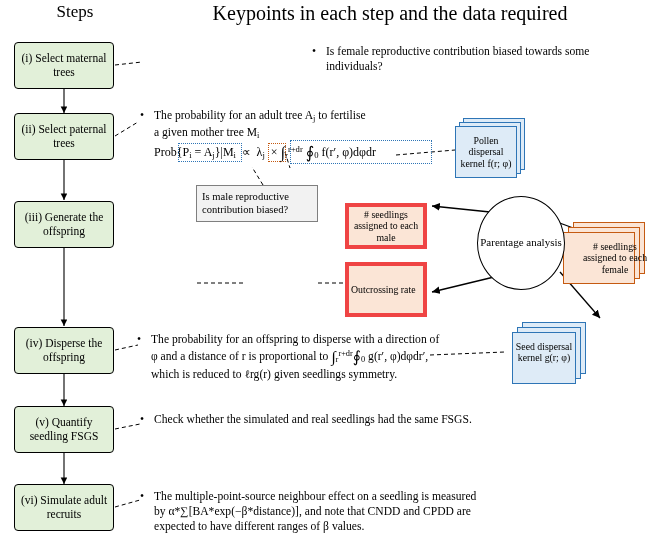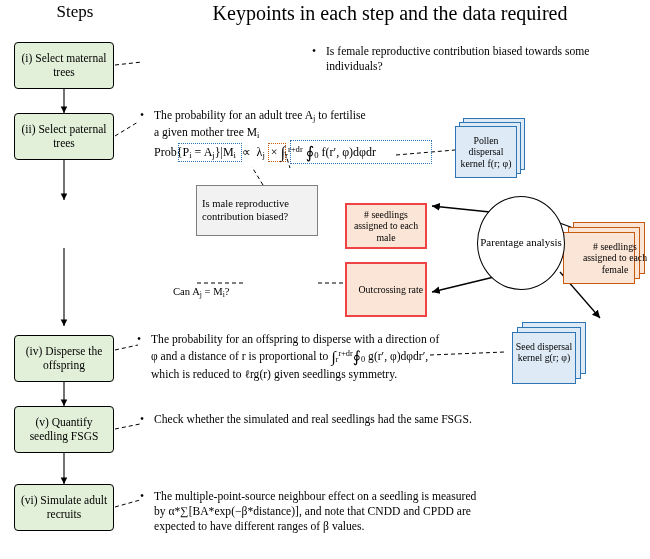--- a/index.html
+++ b/index.html
@@ -69,21 +69,21 @@
   .bullet .txt {
     display: block;
     margin-left: 14px;
   }
   
   .callout {
     position: absolute;
     background: #f2f2f2;
     border: 1px solid #7f7f7f;
     font-size: 10.6px;
-    padding: 12px 5px;
+    padding: 5px 5px;
     line-height: 1.2;
     box-sizing: border-box;
   }
   
   .stack {
     position: absolute;
   }
   .stack .sheet {
     position: absolute;
     border: 1px solid #c55a11;
@@ -98,29 +98,29 @@
     position: absolute;
     text-align: center;
     font-size: 9.8px;
     line-height: 1.15;
     width: 100%;
     box-sizing: border-box;
     padding: 3px 2px;
   }
   .single-box {
     position: absolute;
-    border: 2px solid #ef4444;
+    border: 4px solid #ef4444;
     background: #fbe5d6;
     box-sizing: border-box;
     text-align: center;
     font-size: 9.8px;
     line-height: 1.15;
     display: flex;
     align-items: center;
-    justify-content: flex-end;
+    justify-content: flex-start;
     padding: 2px;
   }
   .ellipse {
     position: absolute;
     border: 1px solid #000;
     border-radius: 50%;
     background: #ffffff;
     text-align: center;
     font-size: 11px;
     line-height: 1.2;
@@ -181,21 +181,24 @@
     <line x1="494" y1="277" x2="432" y2="292" stroke="#000" stroke-width="1.3" marker-end="url(#arrow)"></line>
     <line x1="560" y1="272" x2="600" y2="318" stroke="#000" stroke-width="1.3" marker-end="url(#arrow)"></line>
   </svg>
 
   <div class="step" style="top:42px; height:47px;">
     <span>(i) Select maternal trees</span>
   </div>
   <div class="step" style="top:113px; height:47px;">
     <span>(ii) Select paternal trees</span>
   </div>
-  <div class="step" style="top:327px; height:47px;margin-top:8px;">
+  <div class="step" style="top:201px; height:47px;">
+    <span>(iii) Generate the offspring</span>
+  </div>
+  <div class="step" style="top:327px; height:47px;">
     <span>(iv) Disperse the offspring</span>
   </div>
   <div class="step" style="top:406px; height:47px;">
     <span>(v) Quantify seedling FSGS</span>
   </div>
   <div class="step" style="top:484px; height:47px;">
     <span>(vi) Simulate adult recruits</span>
   </div>
 
   <div class="bullet" style="left:312px; top:44px; width:330px;">
@@ -222,23 +225,20 @@
       <span class="big">∮</span><span class="sub">0</span>
       <span class="it">f</span>(<span class="it">r′</span>, <span class="it">φ</span>)<span class="it">dφdr</span>
     </span>
   </div>
 
   <div style="position:absolute; left:178px; top:143px; width:62px; height:17px; border:1px dotted #2e75b6;"></div>
   <div style="position:absolute; left:268px; top:143px; width:16px; height:17px; border:1px dotted #c55a11;"></div>
   <div style="position:absolute; left:290px; top:140px; width:140px; height:22px; border:1px dotted #2e75b6;"></div>
 
   <div class="callout" style="left:196px; top:185px; width:122px;">Is male reproductive contribution biased?</div>
-  <div class="callout" style="left:168px; top:274px; width:76px; border:none; background:transparent;">
-    Can <span class="it">A<span class="sub">j</span></span> = <span class="it">M<span class="sub">i</span></span>?
-  </div>
 
   <div class="stack" style="left:455px; top:118px; width:72px; height:60px;">
     <div class="sheet blue" style="left:8px; top:0; width:62px; height:52px;"></div>
     <div class="sheet blue" style="left:4px; top:4px; width:62px; height:52px;"></div>
     <div class="sheet blue" style="left:0; top:8px; width:62px; height:52px;"></div>
     <div class="label" style="left:0; top:14px; width:62px;">Pollen dispersal kernel f(r; φ)</div>
   </div>
 
   <div class="single-box" style="left:345px; top:203px; width:82px; height:46px;">
     <span># seedlings assigned to each male</span>

